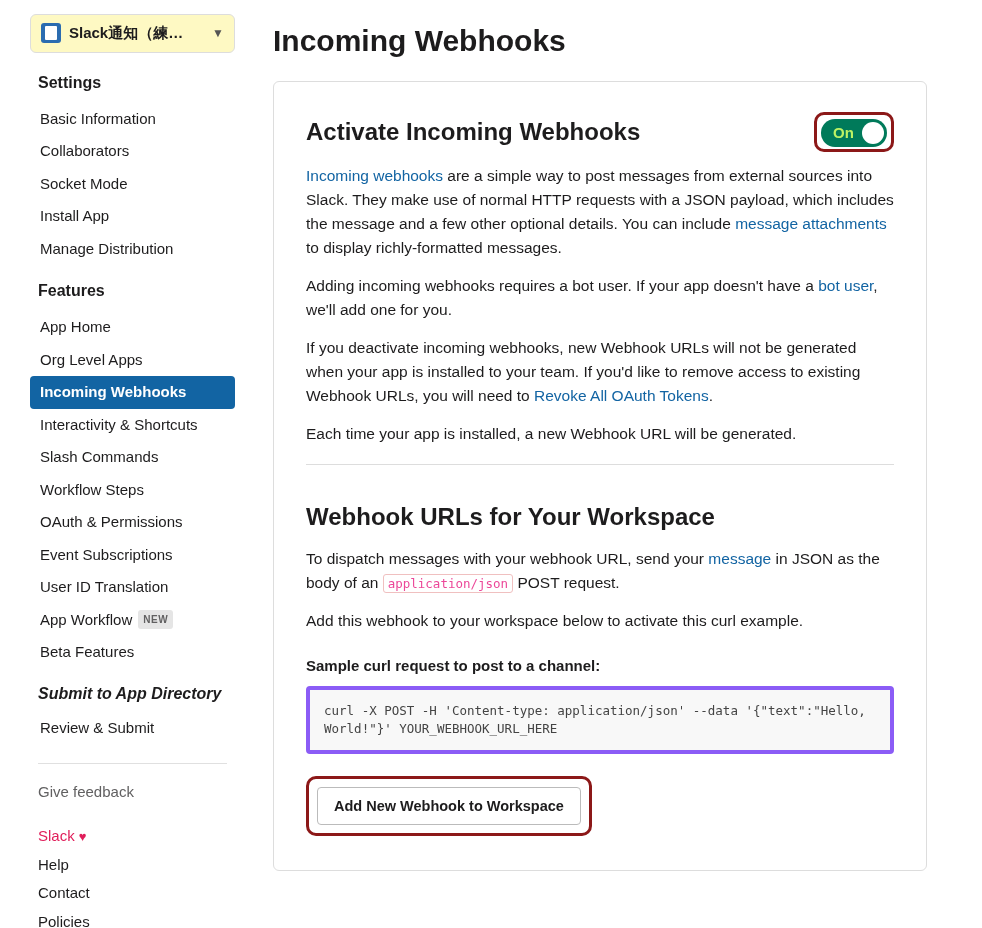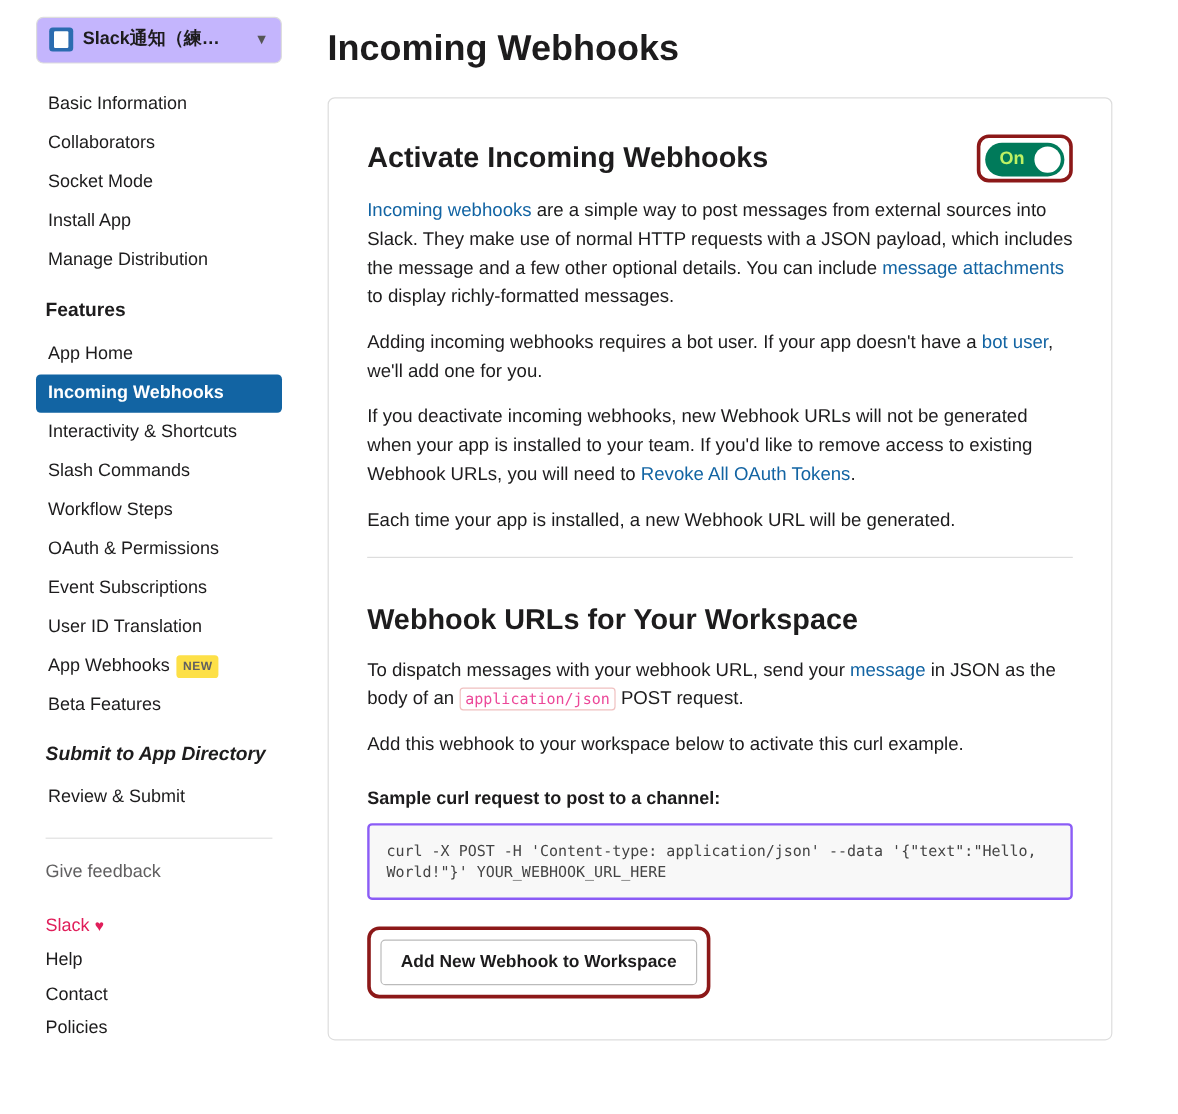--- a/index.html
+++ b/index.html
@@ -9,69 +9,70 @@
   background: #ffffff;
   font-size: 15px;
   line-height: 1.5;
 }
 .container { display: flex; min-height: 100vh; }
 .sidebar { width: 245px; padding: 14px 10px 20px 30px; flex-shrink: 0; }
 .app-selector {
   display: flex; align-items: center;
   border: 1px solid #ddd; border-radius: 6px;
   padding: 7px 10px; margin-bottom: 18px;
-  cursor: pointer; background:#c4b5fd;
+  cursor: pointer; background:#fef9c3;
 }
 .app-selector .icon-box { width:20px; height:20px; background:#2b6cb0; border-radius:3px; margin-right:8px; display:flex; align-items:center; justify-content:center;}
 .app-selector .icon-box::before{content:"";width:12px;height:14px;background:#fff;border-radius:1px;}
 .app-selector .label { font-weight:700; flex:1; white-space:nowrap; overflow:hidden; text-overflow:ellipsis; font-size:15px;}
 .app-selector .chev { color:#555; font-size:12px; margin-left:6px;}
 .side-heading { font-weight:900; font-size:16px; margin:14px 0 8px 8px; color:#1d1c1d;}
 .side-list { list-style:none; }
 .side-list li { padding:5px 10px; font-size:15px; color:#1d1c1d; cursor:pointer; border-radius:4px; display:flex; align-items:center;}
 .side-list li.active { background:#1264a3; color:#fff; font-weight:700;}
-.badge-new { font-size:10px; font-weight:700; background:#fde047; color:#616061; padding:2px 5px; border-radius:3px; margin-left:6px; letter-spacing:0.5px;}
+.badge-new { font-size:10px; font-weight:700; background:#e5e5e5; color:#616061; padding:2px 5px; border-radius:3px; margin-left:6px; letter-spacing:0.5px;}
 .side-divider { height:1px; background:#e0e0e0; margin:18px 8px 14px 8px;}
 .side-footer { list-style:none; margin-top:0;}
 .side-footer li { padding:3px 8px; font-size:15px; color:#1d1c1d; cursor:pointer;}
 .side-footer li.brand { color:#e01e5a; font-weight:400;}
 .heart { color:#e01e5a; font-size:13px;}
 .main { flex:1; padding:18px 28px 28px 28px; max-width:710px;}
 .page-title { font-size:30px; font-weight:900; margin-bottom:18px; color:#1d1c1d;}
 .card { border:1px solid #ddd; border-radius:6px; padding:30px 32px 34px 32px; background:#fff;}
 .sect-head { display:flex; align-items:center; justify-content:space-between; margin-bottom:12px;}
 .sect-title { font-size:24px; font-weight:900; color:#1d1c1d;}
 .toggle-wrap { border:3px solid #8c1818; border-radius:10px; padding:4px 4px 2px 4px;}
 .toggle { width:66px; height:28px; background:#007a5a; border-radius:14px; position:relative; display:flex; align-items:center; cursor:pointer;}
 .toggle .knob { width:22px; height:22px; background:#fff; border-radius:50%; position:absolute; right:3px;}
 .toggle .lbl { color:#bef264; font-weight:700; font-size:15px; margin-left:12px;}
 .para { margin-bottom:14px; font-size:15.5px; color:#1d1c1d; line-height:1.55;}
 a.link { color:#1264a3; text-decoration:none; cursor:pointer;}
 .subsect-title { font-size:24px; font-weight:900; margin:34px 0 12px 0; color:#1d1c1d;}
 .hr { border:none; border-top:1px solid #ddd; margin:18px 0 0 0;}
 code.inline { font-family:Menlo,Consolas,monospace; font-size:12.5px; color:#ec4899; border:1px solid #f0c0c0; background:#fff; padding:1px 4px; border-radius:3px;}
 .sample-label { font-weight:700; font-size:15px; margin:22px 0 8px 0;}
-.code-block { border:2px solid #8b5cf6; border-radius:4px; background:#f8f8f8; padding:12px 14px; font-family:Menlo,Consolas,monospace; font-size:12.5px; color:#444; white-space:pre-wrap; word-break:break-all; line-height:1.45;}
+.code-block { border:4px solid #8b5cf6; border-radius:4px; background:#f8f8f8; padding:12px 14px; font-family:Menlo,Consolas,monospace; font-size:12.5px; color:#444; white-space:pre-wrap; word-break:break-all; line-height:1.45;}
 .tbl { width:100%; margin-top:26px; border-collapse:collapse;}
 .tbl th { text-align:left; font-weight:900; font-size:16px; padding:8px 0; border-bottom:2px solid #1d1c1d;}
 .tbl td { padding:18px 0 4px 0; color:#616061; font-size:15.5px;}
 .add-btn-wrap { border:3px solid #8c1818; border-radius:10px; padding:8px; display:inline-block; margin-top:22px;}
 .add-btn { border:1px solid #bbb; background:#fff; border-radius:4px; padding:10px 16px; font-weight:700; font-size:14.5px; cursor:pointer; color:#1d1c1d;}
 </style>
 </head>
 <body>
 
 <div class="container">
   <aside class="sidebar">
     <div class="app-selector">
       <span class="icon-box"></span>
       <span class="label">Slack通知（練…</span>
       <span class="chev">▼</span>
     </div>
 
+    <div class="side-heading">Settings</div>
     <ul class="side-list">
       <li>
           <span>Basic Information</span>
         </li>
       <li>
           <span>Collaborators</span>
         </li>
       <li>
           <span>Socket Mode</span>
         </li>
@@ -81,20 +82,23 @@
       <li>
           <span>Manage Distribution</span>
         </li>
     </ul>
 
     <div class="side-heading">Features</div>
     <ul class="side-list">
       <li>
           <span>App Home</span>
         </li>
+      <li>
+          <span>Org Level Apps</span>
+        </li>
       <li class="active">
           <span>Incoming Webhooks</span>
         </li>
       <li>
           <span>Interactivity &amp; Shortcuts</span>
         </li>
       <li>
           <span>Slash Commands</span>
         </li>
       <li>
@@ -103,21 +107,21 @@
       <li>
           <span>OAuth &amp; Permissions</span>
         </li>
       <li>
           <span>Event Subscriptions</span>
         </li>
       <li>
           <span>User ID Translation</span>
         </li>
       <li>
-          <span>App Webhooks</span>
+          <span>App Workflow</span>
           <span class="badge-new">NEW</span>
         </li>
       <li>
           <span>Beta Features</span>
         </li>
     </ul>
 
     <div class="side-heading" style="line-height:1.35;font-style:italic;">Submit to App Directory</div>
     <ul class="side-list">
       <li>

